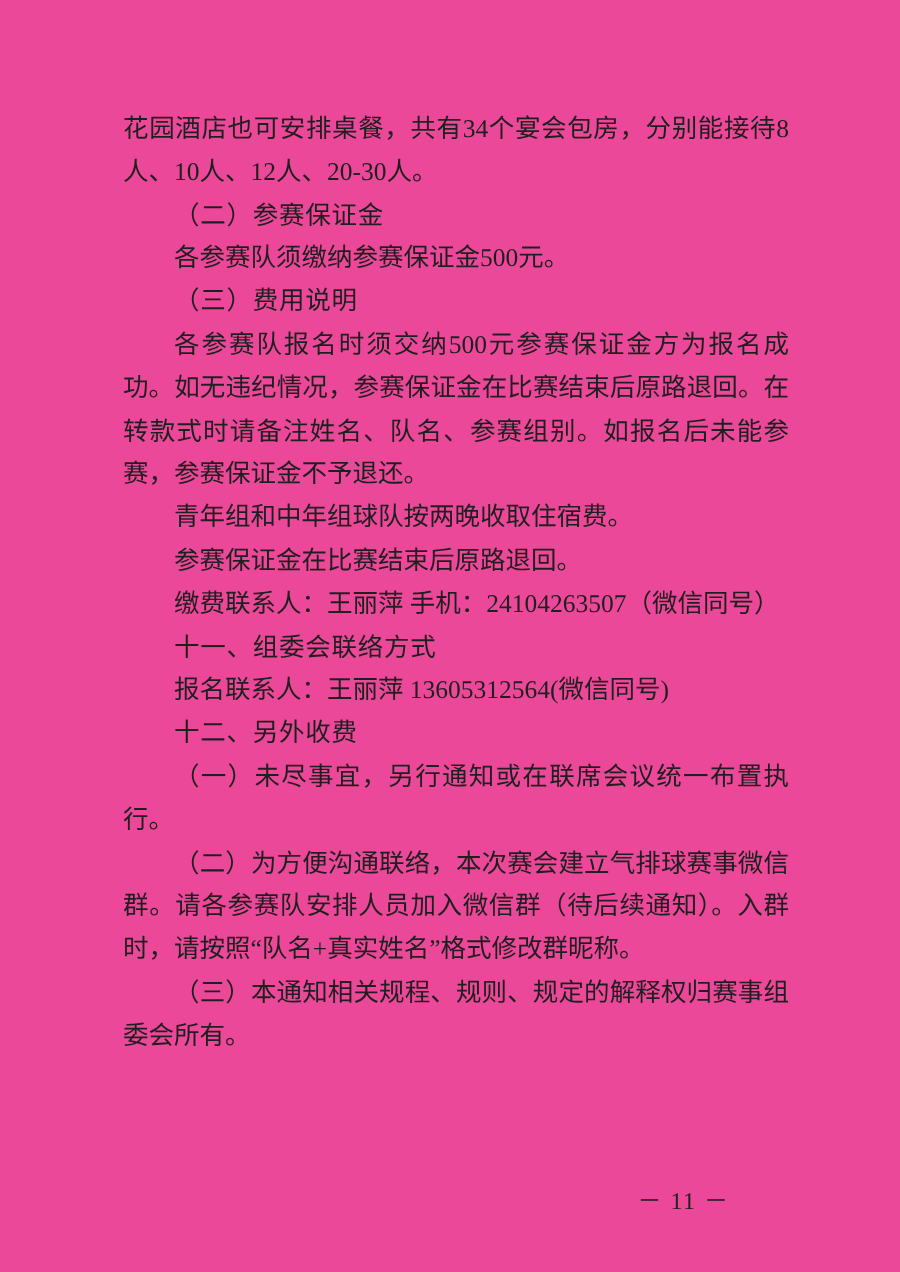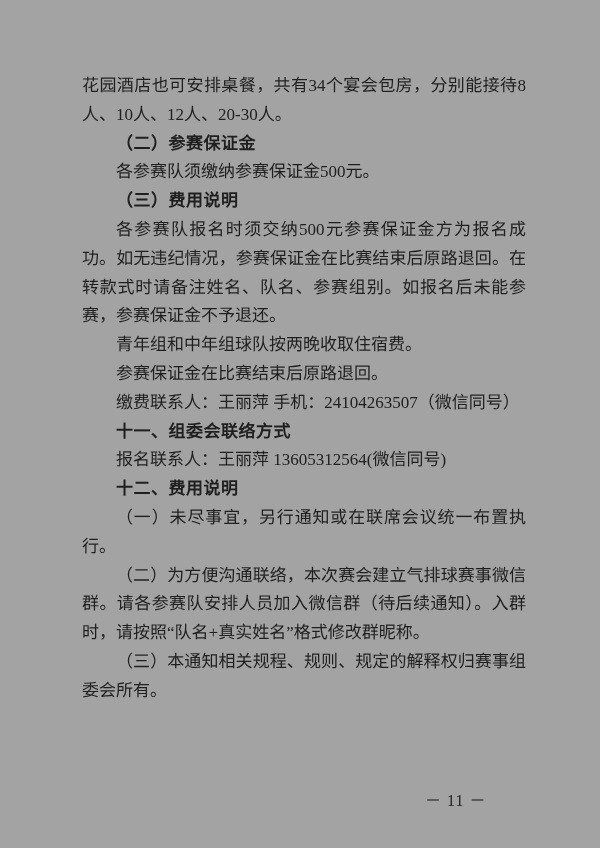--- a/index.html
+++ b/index.html
@@ -4,21 +4,21 @@
 <style>
   html, body {
     margin: 0;
     padding: 0;
     background: #ffffff;
   }
   .page {
     position: relative;
     width: 600px;
     height: 848px;
-    background: #a3a3a3;
+    background: #ec4899;
     overflow: hidden;
   }
   .content {
     position: absolute;
     left: 82px;
     top: 72px;
     width: 444px;
     font-family: "Liberation Serif", "DejaVu Serif", serif;
     font-size: 17px;
     line-height: 28.8px;
@@ -26,21 +26,21 @@
     text-align: justify;
   }
   .content p {
     margin: 0;
     text-indent: 2em;
   }
   .content p.flush {
     text-indent: 0;
   }
   .content p.heading {
-    font-weight: 700;
+    font-weight: 400;
     font-family: "Liberation Sans", "DejaVu Sans", sans-serif;
     letter-spacing: 0.5px;
   }
   .page-number {
     position: absolute;
     top: 787px;
     left: 425px;
     width: 120px;
     text-align: left;
     font-family: "Liberation Serif", "DejaVu Serif", serif;
@@ -57,19 +57,19 @@
     <p class="flush">花园酒店也可安排桌餐，共有34个宴会包房，分别能接待8人、10人、12人、20-30人。</p>
     <p class="heading">（二）参赛保证金</p>
     <p>各参赛队须缴纳参赛保证金500元。</p>
     <p class="heading">（三）费用说明</p>
     <p>各参赛队报名时须交纳500元参赛保证金方为报名成功。如无违纪情况，参赛保证金在比赛结束后原路退回。在转款式时请备注姓名、队名、参赛组别。如报名后未能参赛，参赛保证金不予退还。</p>
     <p>青年组和中年组球队按两晚收取住宿费。</p>
     <p>参赛保证金在比赛结束后原路退回。</p>
     <p>缴费联系人：王丽萍 手机：24104263507（微信同号）</p>
     <p class="heading">十一、组委会联络方式</p>
     <p>报名联系人：王丽萍 13605312564(微信同号)</p>
-    <p class="heading">十二、费用说明</p>
+    <p class="heading">十二、另外收费</p>
     <p>（一）未尽事宜，另行通知或在联席会议统一布置执行。</p>
     <p>（二）为方便沟通联络，本次赛会建立气排球赛事微信群。请各参赛队安排人员加入微信群（待后续通知）。入群时，请按照“队名+真实姓名”格式修改群昵称。</p>
     <p>（三）本通知相关规程、规则、规定的解释权归赛事组委会所有。</p>
   </div>
   <div class="page-number">－ 11 －</div>
 </div>
 
 </body></html>

